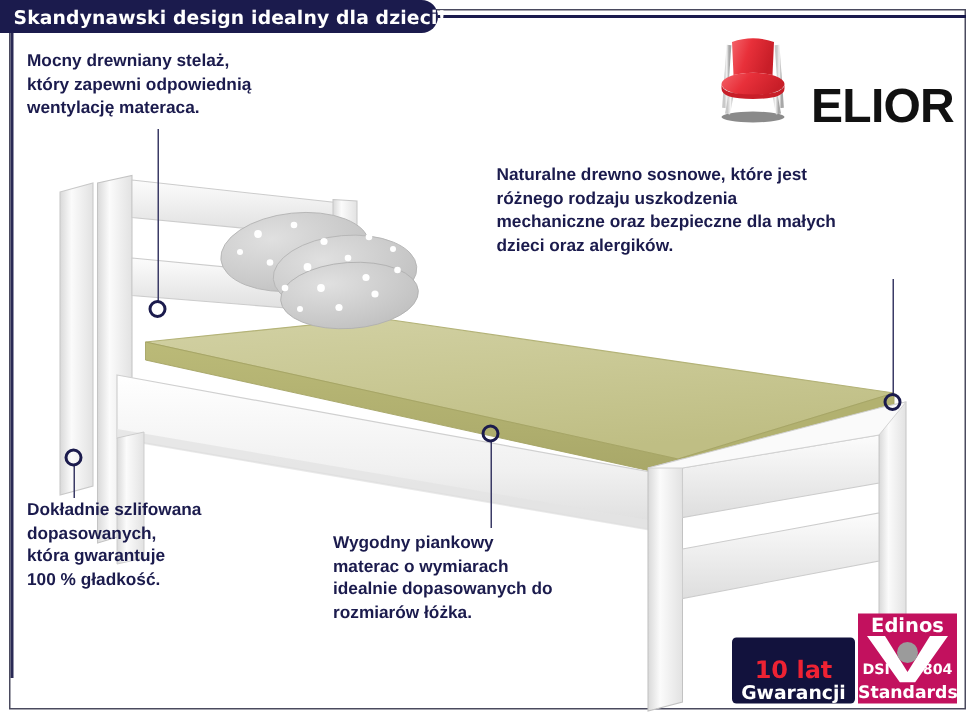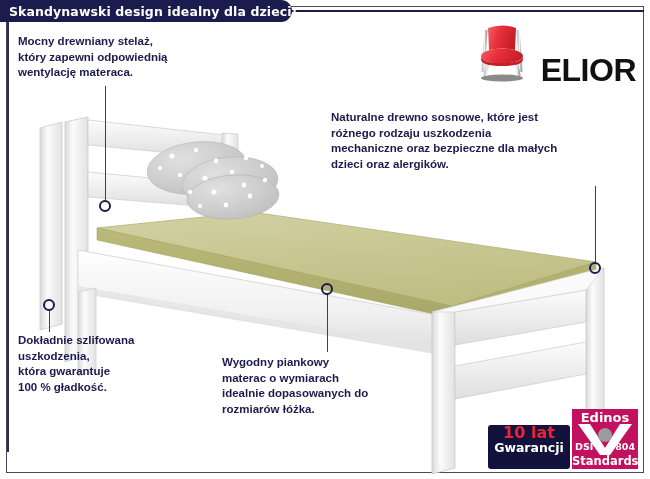--- a/index.html
+++ b/index.html
@@ -64,21 +64,21 @@
   .leader{position:absolute;background:#3b3b66;width:1.4px;z-index:23;}
   
   #bed{position:absolute;left:0;top:0;width:650px;height:479px;z-index:10;}
   
   #badges{
     position:absolute;right:12px;bottom:10px;height:60px;
     display:flex;align-items:flex-end;gap:2px;z-index:26;
   }
   #badge-warranty{
     width:82px;height:44px;background:#12123d;border-radius:3px;
-    display:flex;flex-direction:column;align-items:center;justify-content:flex-start;
+    display:flex;flex-direction:column;align-items:center;justify-content:flex-end;
     font-family:"DejaVu Sans", sans-serif;
   }
   #badge-warranty .w1{
     color:#ee2233;font-weight:bold;font-size:16px;line-height:16px;
   }
   #badge-warranty .w2{
     color:#ffffff;font-weight:bold;font-size:12.5px;line-height:14px;
   }
   #badge-edinos{
     position:relative;width:66px;height:60px;background:#c2115e;
@@ -256,21 +256,21 @@
 
   <div class="anno" id="anno-tr">
     <div>Naturalne drewno sosnowe, które jest</div>
     <div>różnego rodzaju uszkodzenia</div>
     <div>mechaniczne oraz bezpieczne dla małych</div>
     <div>dzieci oraz alergików.</div>
   </div>
 
   <div class="anno" id="anno-bl">
     <div>Dokładnie szlifowana</div>
-    <div>uszkodzenia,</div>
+    <div>dopasowanych,</div>
     <div>która gwarantuje</div>
     <div>100 % gładkość.</div>
   </div>
 
   <div class="anno" id="anno-bc">
     <div>Wygodny piankowy</div>
     <div>materac o wymiarach</div>
     <div>idealnie dopasowanych do</div>
     <div>rozmiarów łóżka.</div>
   </div>

